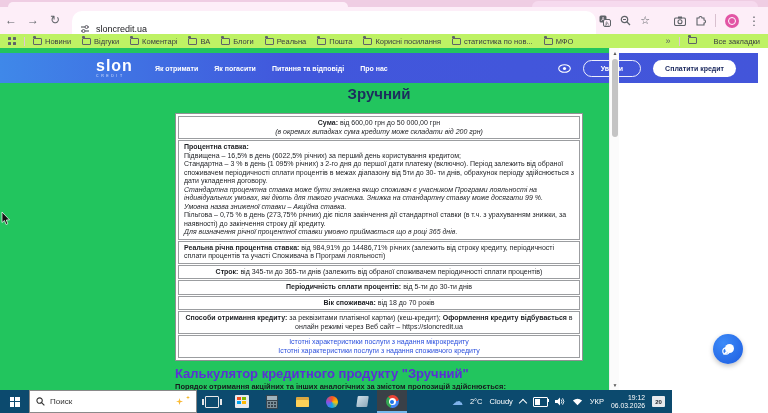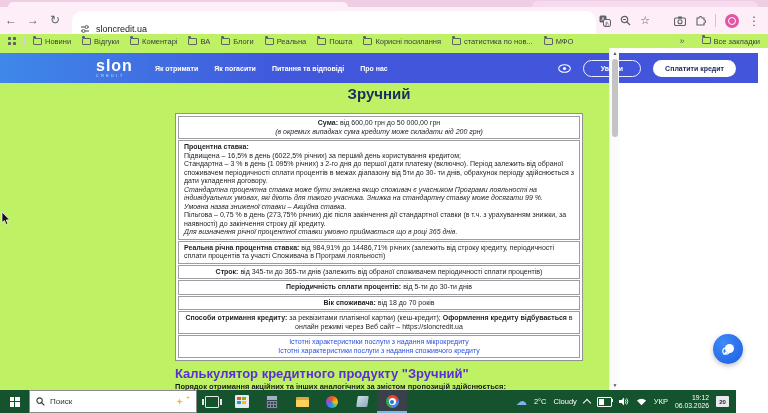--- a/index.html
+++ b/index.html
@@ -27,24 +27,24 @@
   
   .bookmarks{left:0;top:34px;width:768px;height:14px;background:#bef264;display:flex;align-items:center;
              font-size:7.5px;color:#3c4043;padding:0 8px;box-sizing:border-box}
   .appsgrid{width:8px;height:8px;display:grid;grid-template-columns:3px 3px;grid-template-rows:3px 3px;gap:1.5px;margin-right:8px}
   .appsgrid span{background:#5f6368;border-radius:0.5px}
   .bmsep{width:1px;height:9px;background:#e2c6d6;margin-right:8px}
   .bm{display:flex;align-items:center;gap:3px;margin-right:11px;white-space:nowrap}
   .folder{width:7px;height:5px;border:1px solid #5f6368;border-radius:1px;position:relative;flex:0 0 auto}
   .folder::before{content:"";position:absolute;left:-1px;top:-2.5px;width:3px;height:1.5px;background:#5f6368;border-radius:1px 1px 0 0}
   .bm-more{margin-left:auto;margin-right:8px;color:#5f6368;font-size:9px}
-  .bm-all{display:flex;align-items:flex-start;gap:3px;white-space:nowrap}
-
-  
-  .content{left:0;top:48px;width:619px;height:342px;background:#bef264}
+  .bm-all{display:flex;align-items:flex-start;gap:17px;white-space:nowrap}
+
+  
+  .content{left:0;top:48px;width:619px;height:342px;background:#22c55e}
 
   
   .siteheader{left:0;top:5px;width:758px;height:30px;
     background:linear-gradient(90deg,#3f88e9 0%,#4157dc 38%,#4355da 100%);
     display:flex;align-items:center;box-sizing:border-box;padding:0 22px 0 96px;color:#fff}
   .logo{line-height:1;margin-right:22px}
   .logo .word{font-size:16px;font-weight:700;letter-spacing:1px}
   .logo .sub{font-size:3.5px;letter-spacing:2.6px;color:#d9e4ff;margin-top:1px}
   .sitenav{display:flex;gap:16px;font-size:7px;font-weight:600}
   .sitenav span{cursor:pointer}
@@ -74,21 +74,21 @@
   
   .scroll{right:0;top:0;width:10px;height:342px;background:#fbfbfb;border-left:1px solid #eee;box-sizing:border-box}
   .scroll .arr{width:10px;text-align:center;font-size:5px;color:#555;line-height:10px}
   .scroll .arr.down{position:absolute;bottom:0}
   .thumb{position:absolute;left:2px;top:11px;width:6px;height:78px;background:#c4c4c4;border-radius:3px}
 
   
   .cursor{left:1px;top:163px}
 
   
-  .taskbar{left:0;top:390px;width:736px;height:23px;background:#14532d;display:flex;align-items:stretch;color:#fff}
+  .taskbar{left:0;top:390px;width:672px;height:23px;background:#0c4a6e;display:flex;align-items:stretch;color:#fff}
   .startbtn{width:29px;display:flex;align-items:center;justify-content:center}
   .winlogo{width:10px;height:10px;display:grid;grid-template-columns:4.5px 4.5px;grid-template-rows:4.5px 4.5px;gap:1px}
   .winlogo span{background:#fff}
   .searchbox{width:168px;background:#fff;border:1px solid #8a8a8a;box-sizing:border-box;display:flex;align-items:center;
              padding:0 6px;gap:5px;color:#444}
   .searchbox .ph{font-size:8px;color:#333;flex:1}
   .spark{width:7px;height:7px;background:linear-gradient(135deg,#ffd34d,#f6a21d);
          clip-path:polygon(50% 0,62% 38%,100% 50%,62% 62%,50% 100%,38% 62%,0 50%,38% 38%)}
   .spark.small{width:4px;height:4px;margin-left:-2px;margin-top:-8px;background:#f3b31f}
   .tbi{width:30px;display:flex;align-items:center;justify-content:center}

